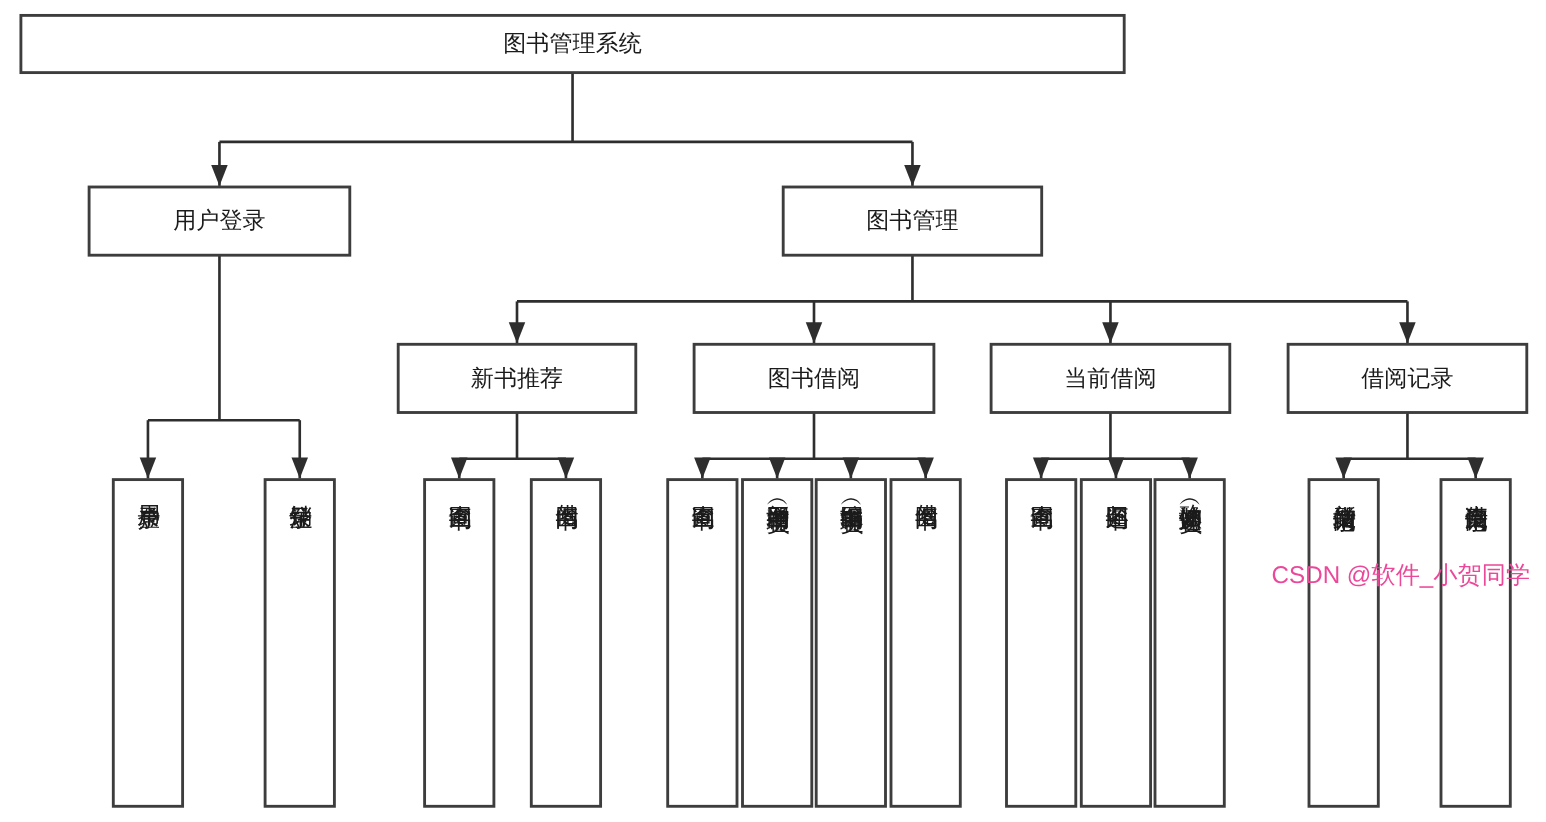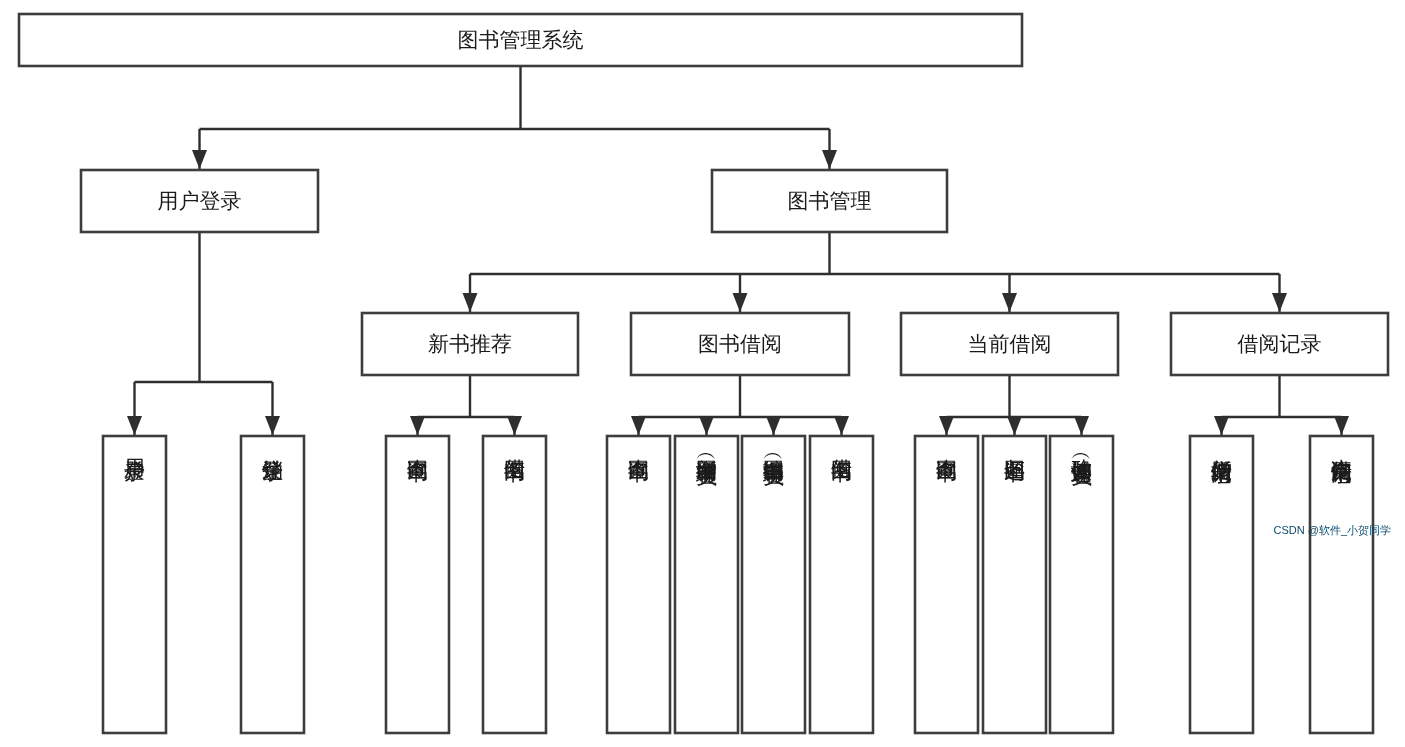--- a/index.html
+++ b/index.html
@@ -69,22 +69,22 @@
     line-height: 1.04;
     color: #1b1b1b;
     letter-spacing: 1px;
     white-space: nowrap;
   }
   .watermark {
     position: absolute;
     right: 14px;
     bottom: 6px;
     font-family: "Liberation Sans", "DejaVu Sans", sans-serif;
-    font-size: 11px;
-    color: #0c4a6e;
+    font-size: 22px;
+    color: #ec4899;
     white-space: nowrap;
     pointer-events: none;
   }
 </style>
 </head>
 <body>
 
 <div id="diagram-root">
 
   <svg id="flow" viewBox="0 0 1405 747">

